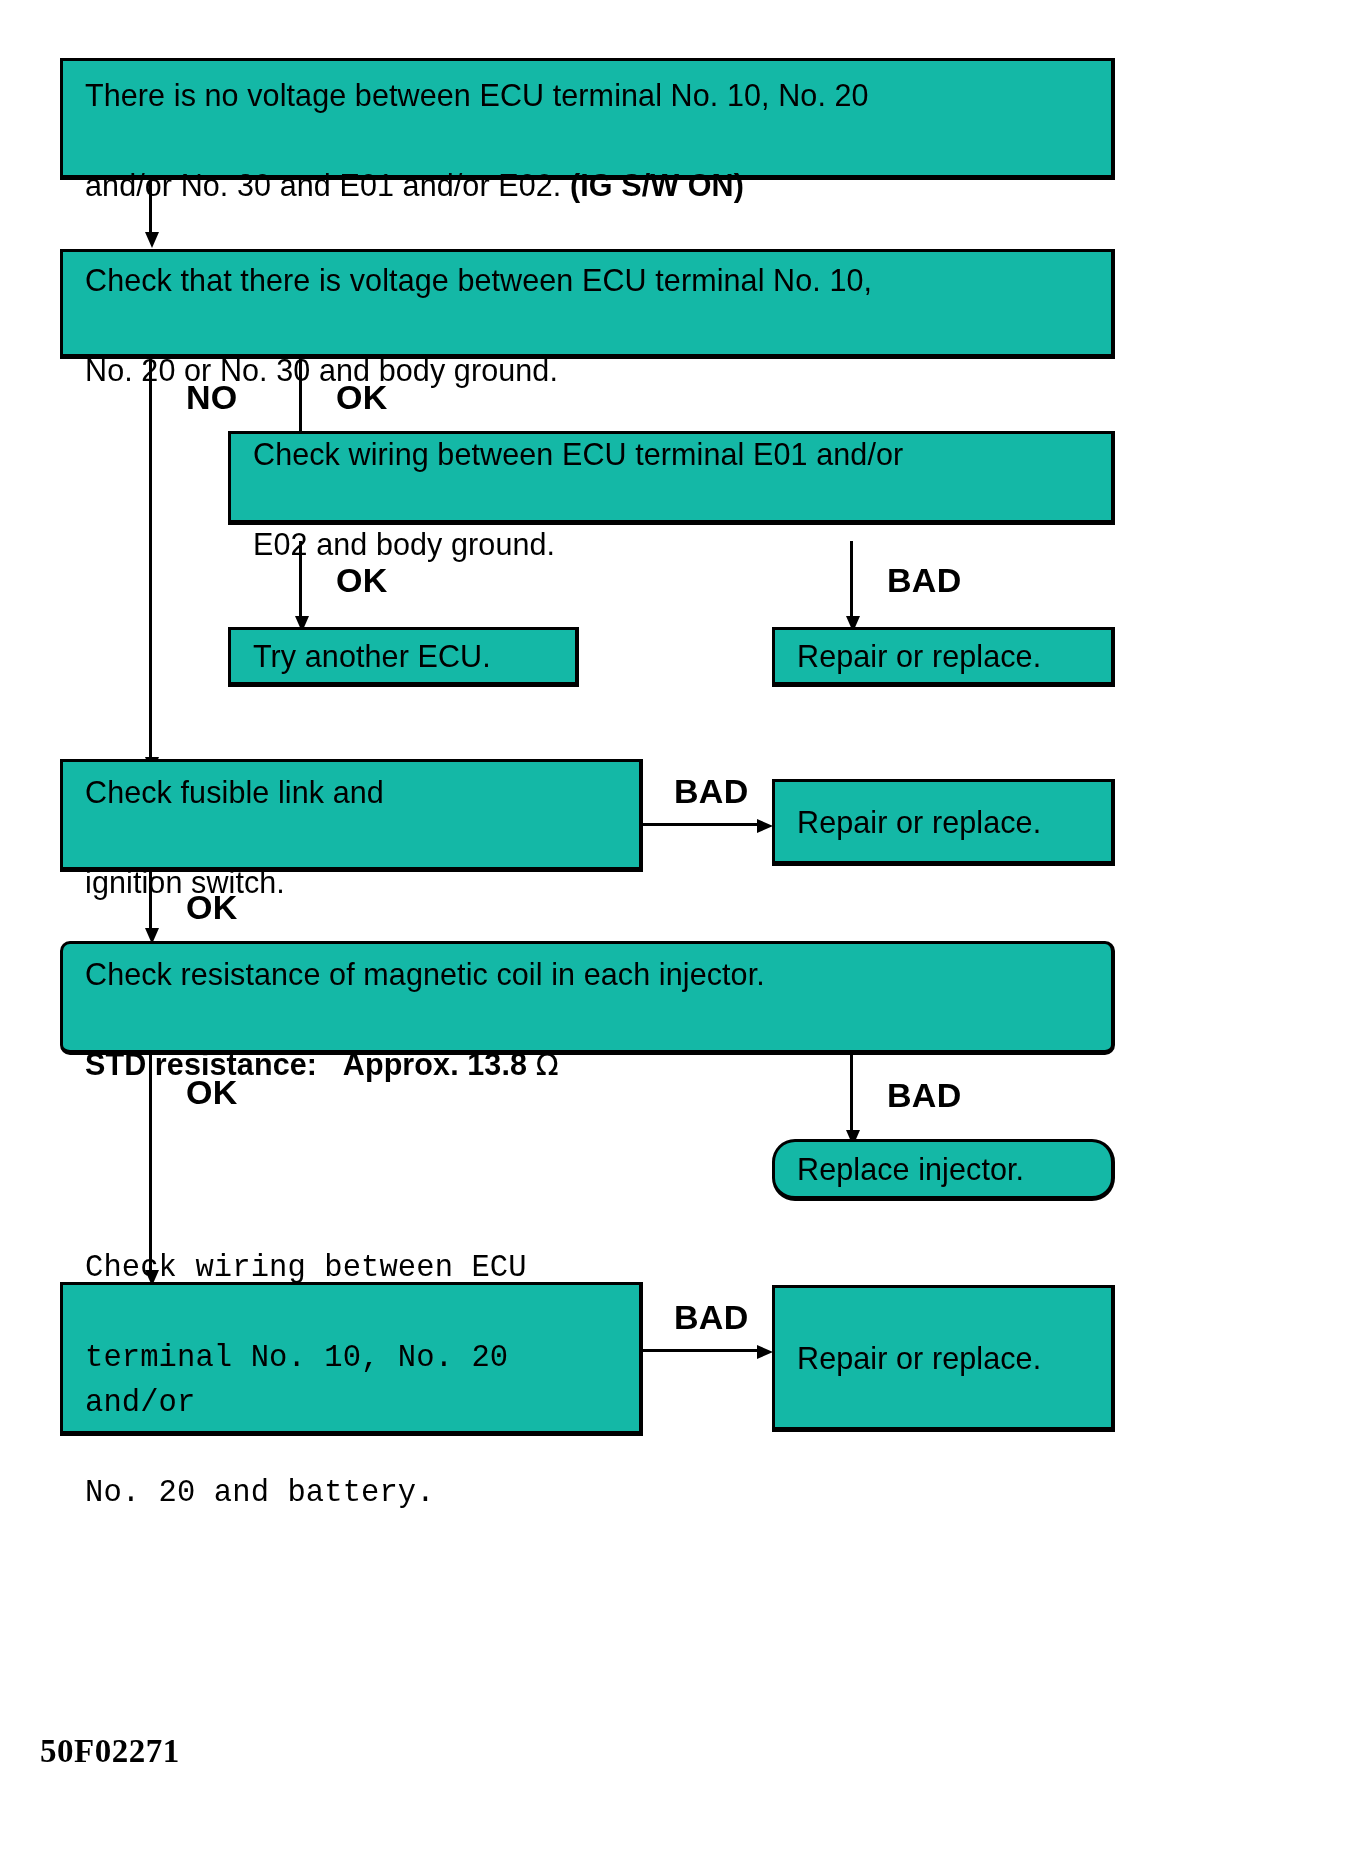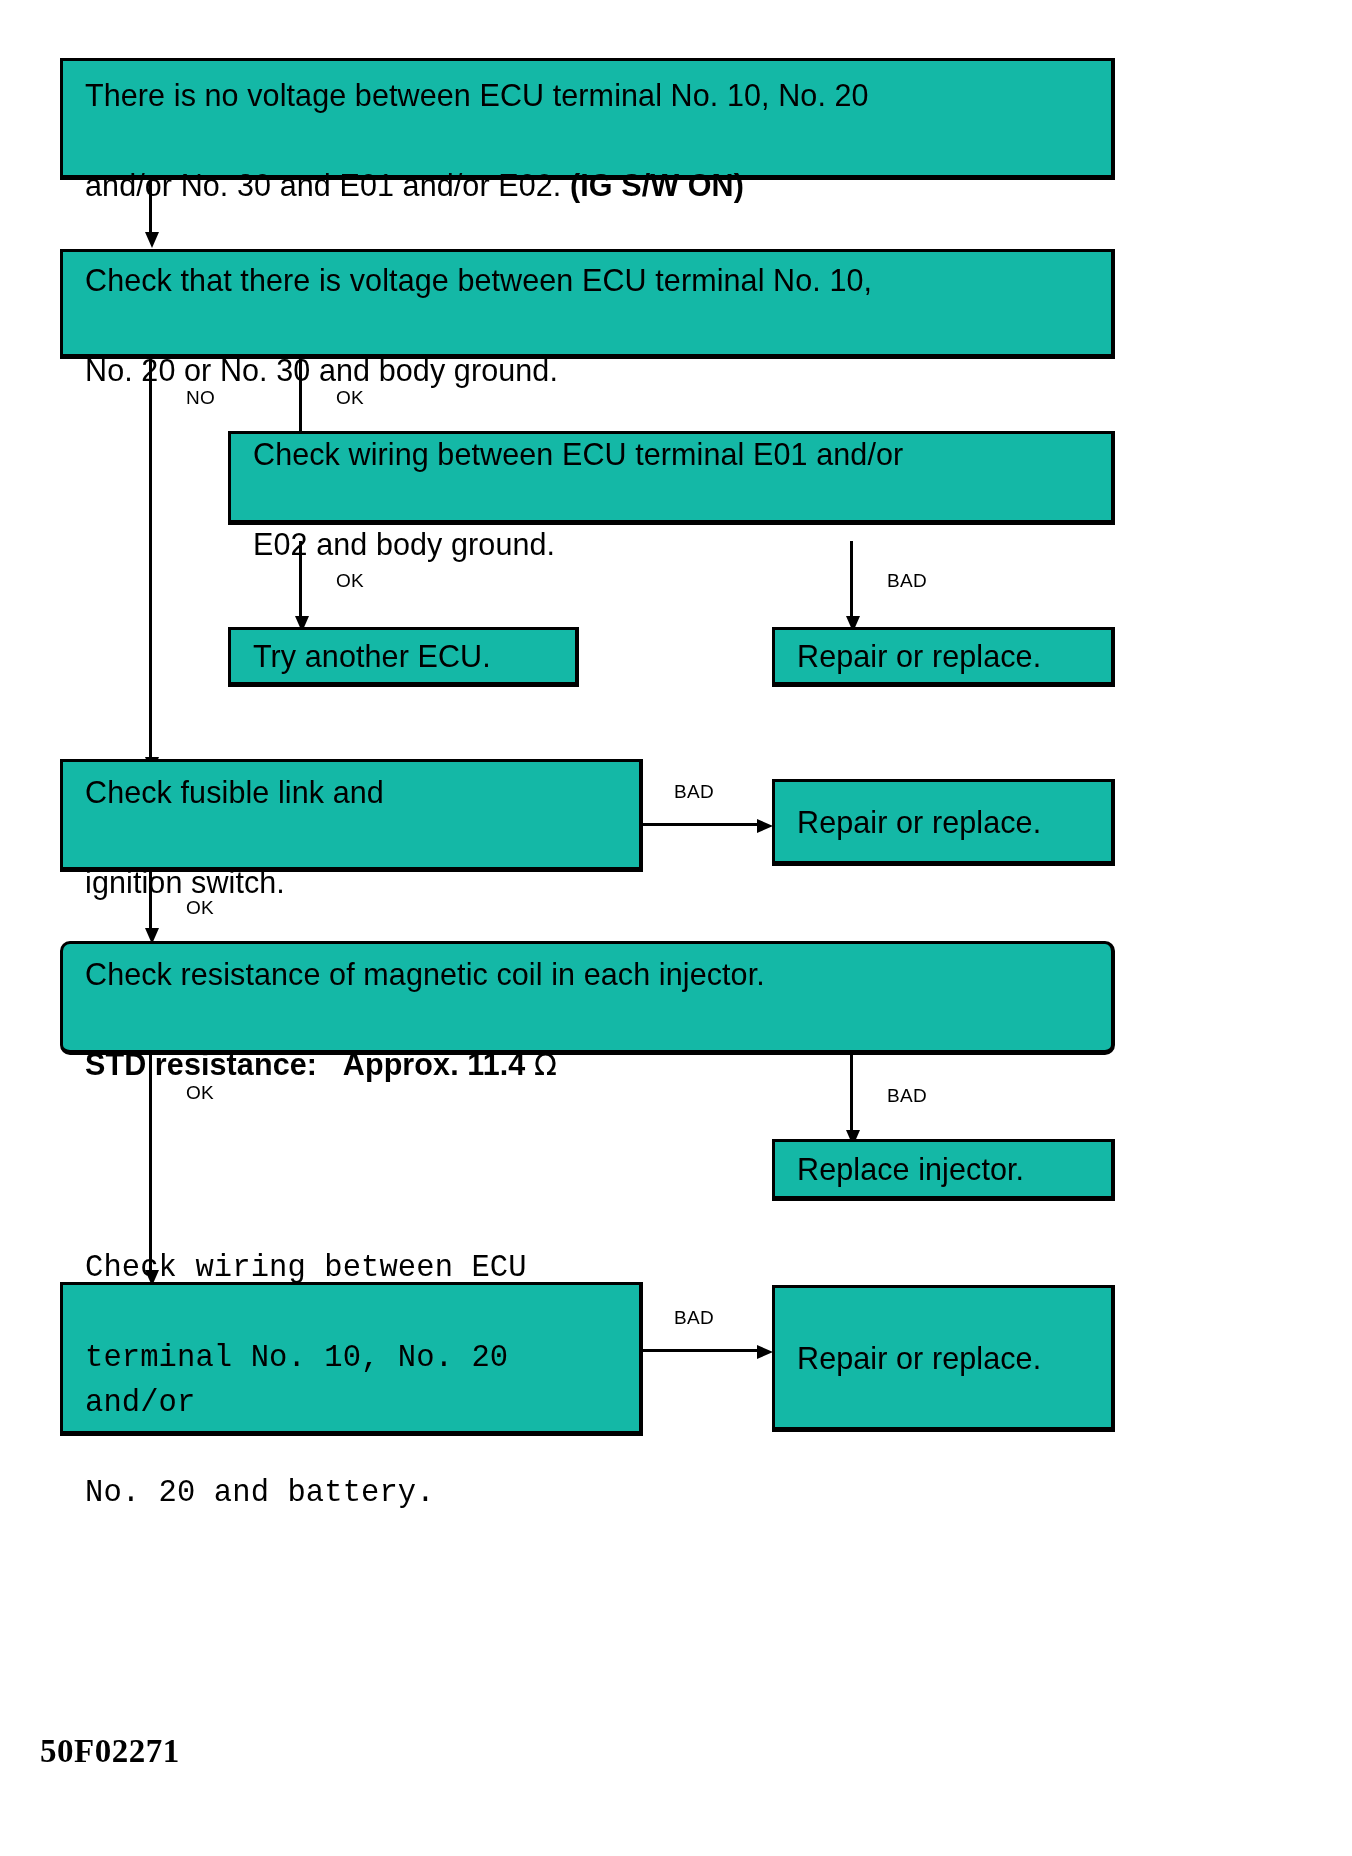--- a/index.html
+++ b/index.html
@@ -22,21 +22,21 @@
   .vline{position:absolute;width:3px;background:#000;}
   .hline{position:absolute;height:3px;background:#000;}
   .arrow-d{position:absolute;width:0;height:0;
            border-left:7px solid transparent;border-right:7px solid transparent;
            border-top:16px solid #000;margin-left:-5.5px;}
   .arrow-r{position:absolute;width:0;height:0;
            border-top:7px solid transparent;border-bottom:7px solid transparent;
            border-left:16px solid #000;margin-top:-5.5px;}
 
   
-  .lbl{position:absolute;font-size:19px;line-height:29px;letter-spacing:.3px;}
+  .lbl{position:absolute;font-size:34px;line-height:29px;letter-spacing:.3px;font-weight:bold;}
 
   
   #caption{position:absolute;left:40px;top:1733px;
            font-family:"Liberation Serif","DejaVu Serif",serif;
            font-weight:bold;font-size:33px;letter-spacing:.5px;}
 </style>
 </head>
 <body>
 
 <div id="sheet">
@@ -104,33 +104,33 @@
     <div class="txt">Repair or replace.</div>
   </div>
 
   <div class="vline" style="left:149px;top:872px;height:58px;"></div>
   <div class="arrow-d" style="left:150.5px;top:928px;"></div>
   <div class="lbl" style="left:186px;top:893px;">OK</div>
 
   <div class="box" style="left:60px;top:941px;width:1055px;height:114px;border-radius:10px;">
     <div class="txt">
       <span>Check resistance of magnetic coil in each injector.</span><br>
-      <span class="b">STD resistance:</span><span class="b">&nbsp;&nbsp;&nbsp;</span><span class="b">Approx. 11.4 </span><span class="omega">Ω</span>
+      <span class="b">STD resistance:</span><span class="b">&nbsp;&nbsp;&nbsp;</span><span class="b">Approx. 13.8 </span><span class="omega">Ω</span>
     </div>
   </div>
 
   <div class="vline" style="left:149px;top:1055px;height:217px;"></div>
   <div class="arrow-d" style="left:150.5px;top:1270px;"></div>
   <div class="lbl" style="left:186px;top:1078px;">OK</div>
 
   <div class="vline" style="left:850px;top:1055px;height:77px;"></div>
   <div class="arrow-d" style="left:851.5px;top:1130px;"></div>
   <div class="lbl" style="left:887px;top:1081px;">BAD</div>
 
-  <div class="box" style="left:772px;top:1139px;width:343px;height:62px;">
+  <div class="box" style="left:772px;top:1139px;width:343px;height:62px;border-radius:23px;">
     <div class="txt">Replace injector.</div>
   </div>
 
   <div class="box" style="left:60px;top:1282px;width:583px;height:154px;font-family:Liberation Mono, monospace;">
     <div class="txt">
       <span>Check wiring between ECU</span><br>
       <span>terminal No. 10, No. 20 and/or</span><br>
       <span>No. 20 and battery.</span>
     </div>
   </div>

